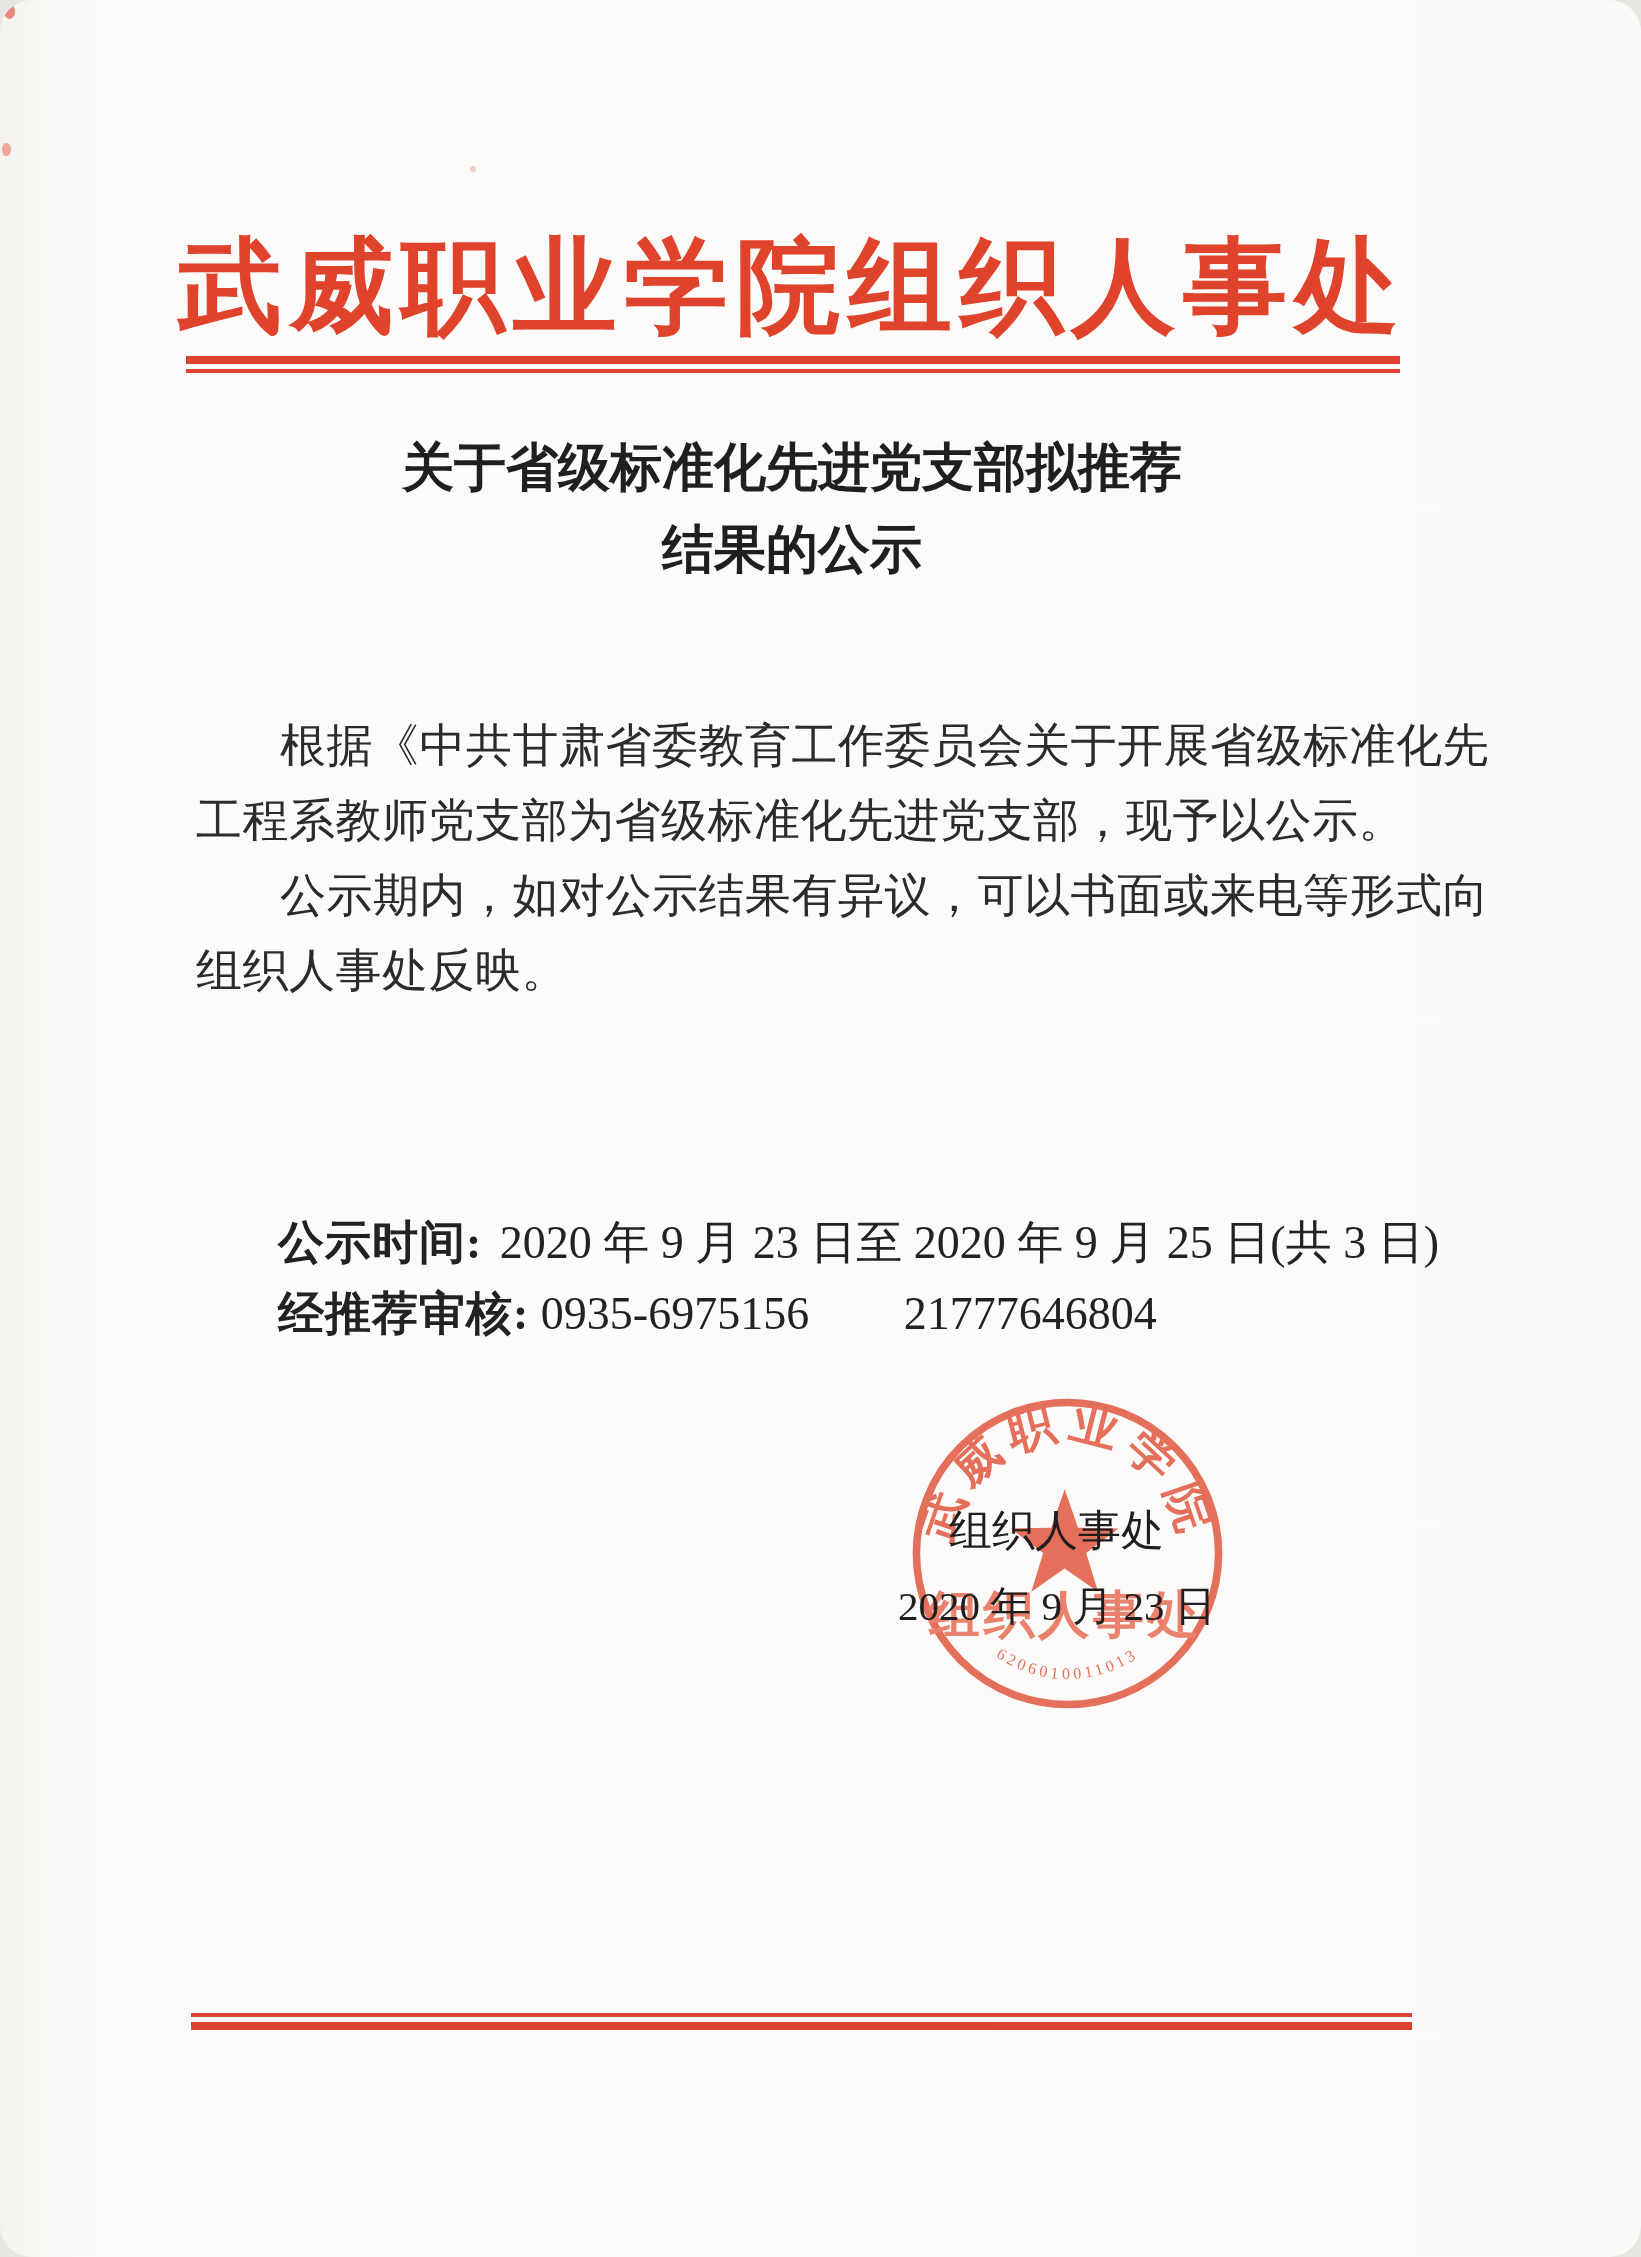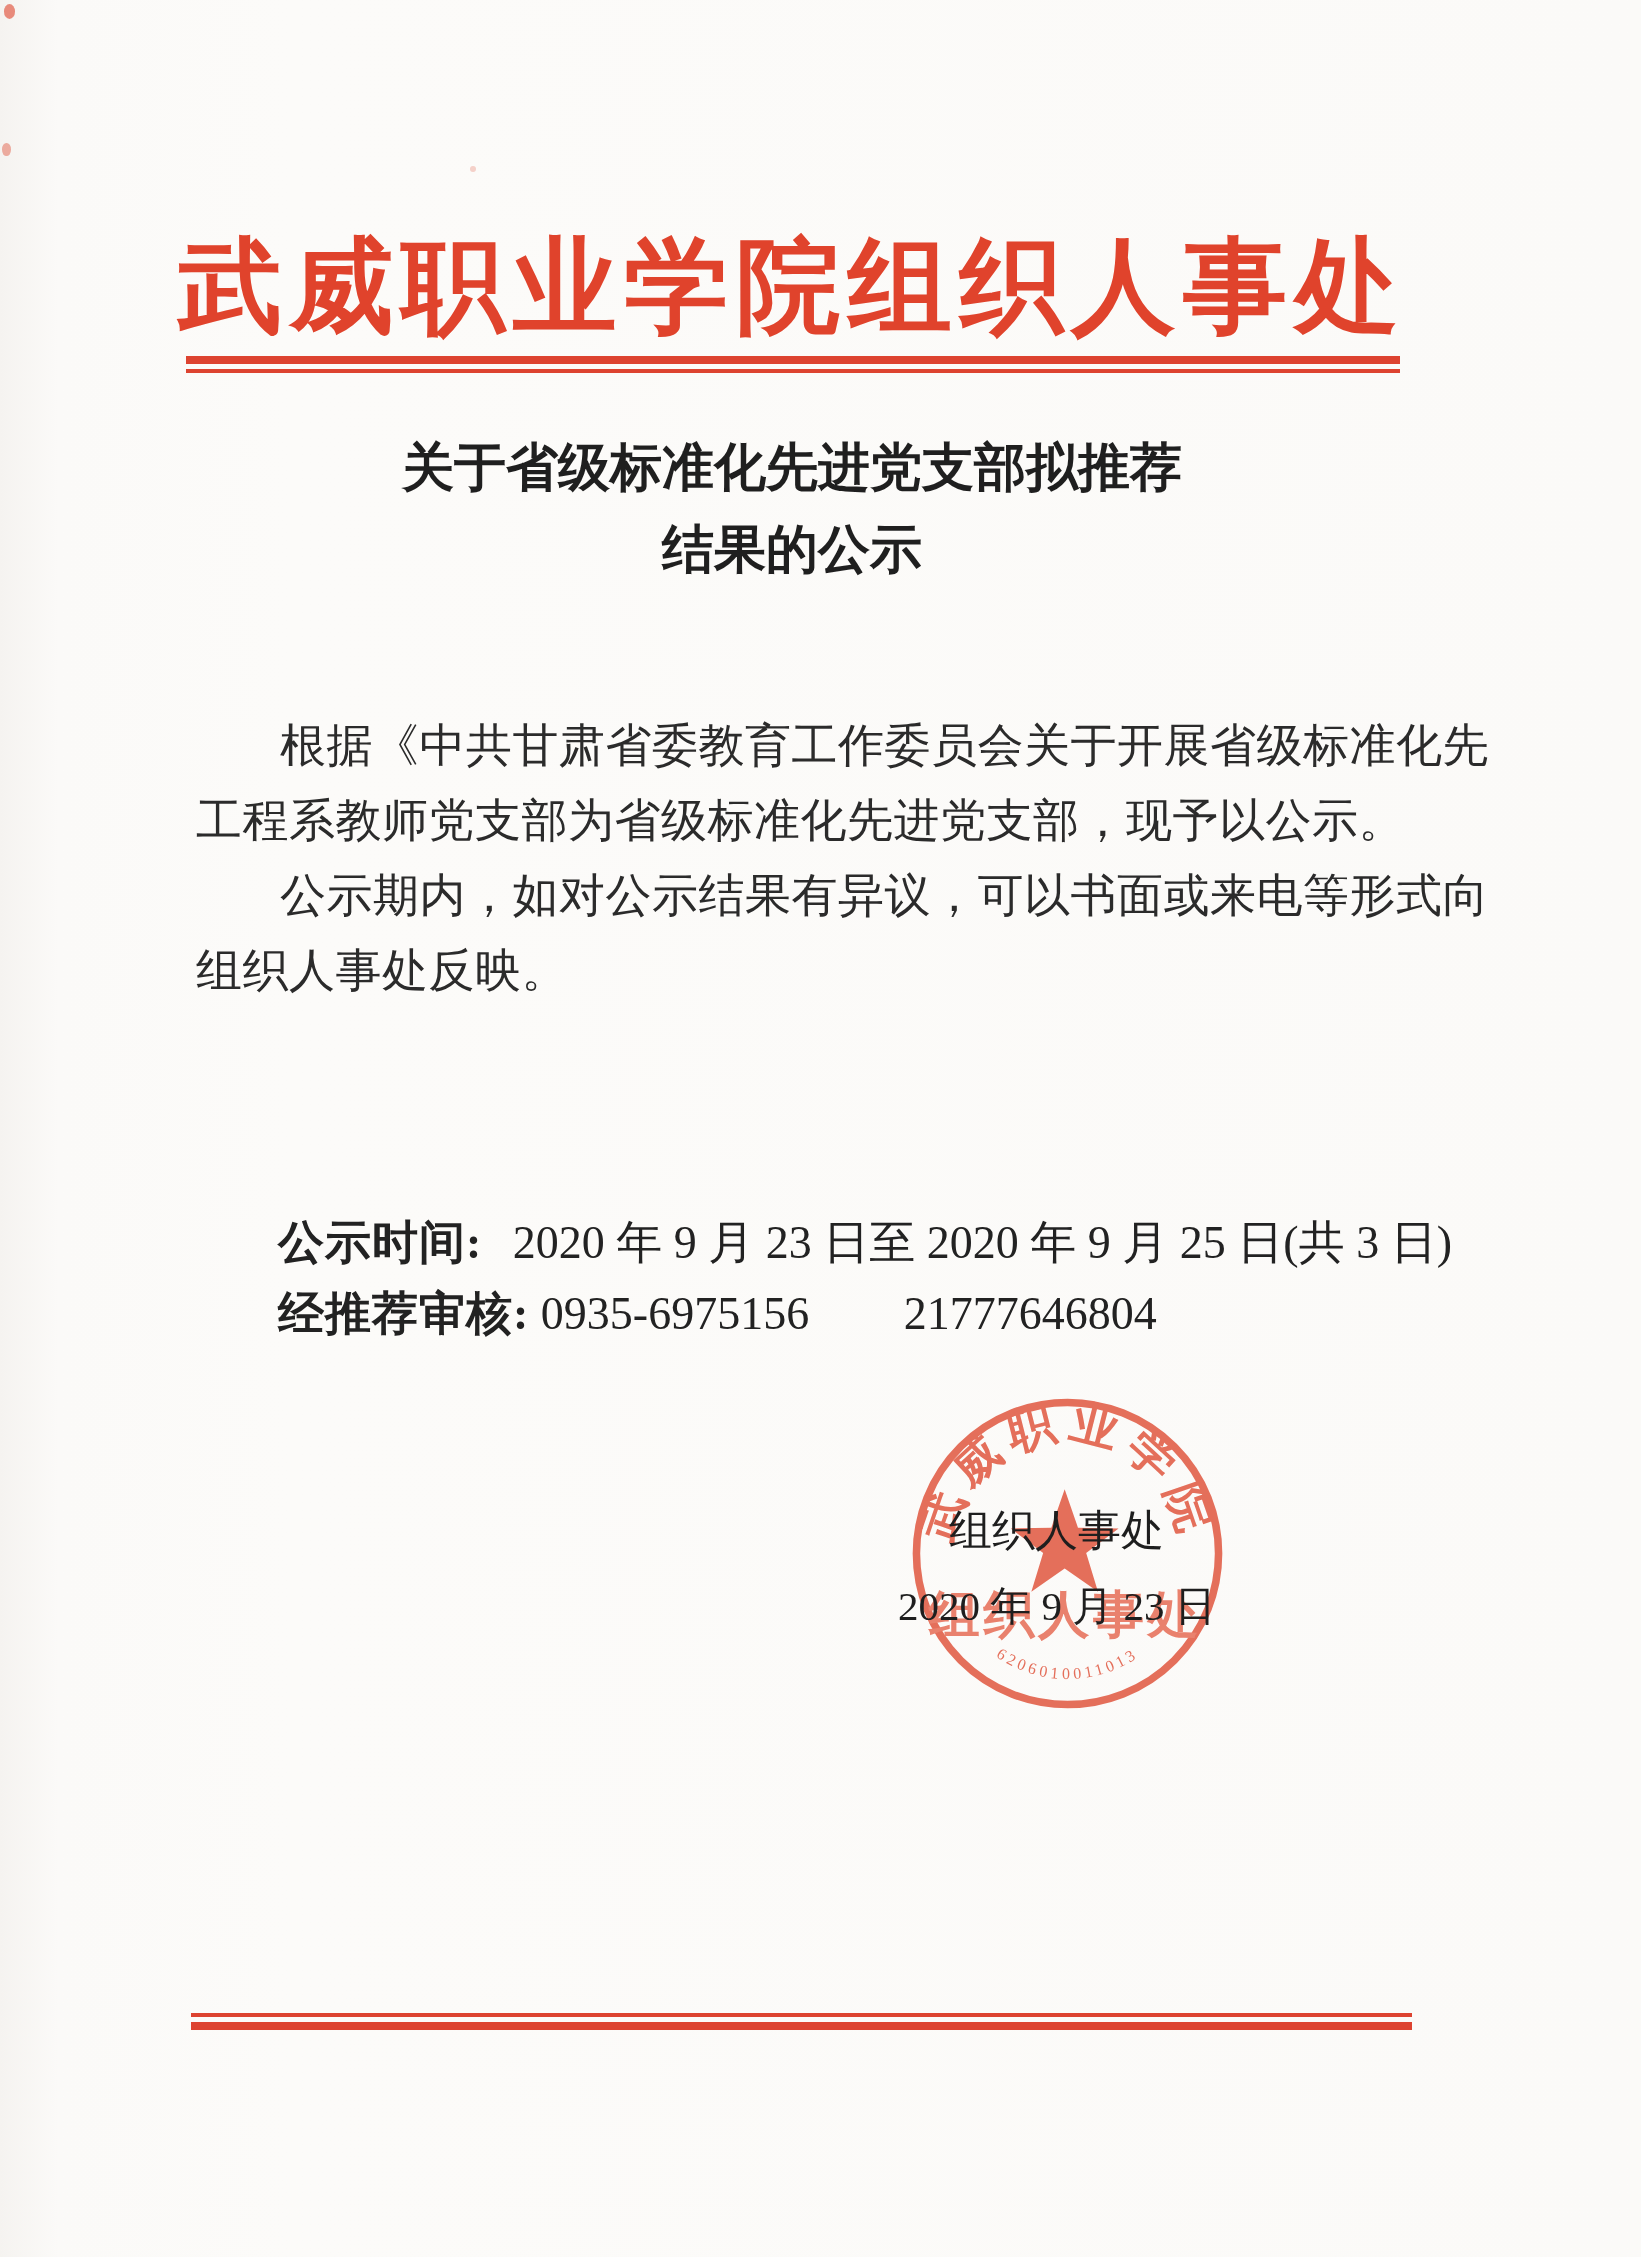--- a/index.html
+++ b/index.html
@@ -4,20 +4,21 @@
 <style>
   html,body{margin:0;padding:0;background:#e8e6e2;}
   .page{
     position:relative;
     width:1641px;height:2257px;
     margin:0 auto;
     background:linear-gradient(90deg,#f5f3f0 0px,#fbfaf8 58px,#fcfbf9 290px,#fbfaf8 100%);
     overflow:hidden;
     font-family:"Liberation Serif","DejaVu Serif",serif;
     color:#2b2b2b;
+    border-radius:32px;
   }
   .speck{position:absolute;background:#e0523a;border-radius:50%;opacity:.65;}
   .speck.s1{left:3.9px;top:3.9px;width:11.6px;height:15.4px;}
   .speck.s2{left:1.9px;top:143px;width:8.7px;height:12.6px;opacity:.45;}
   .speck.s3{left:470px;top:166px;width:5.8px;height:5.8px;opacity:.25;}
 
   .masthead{
     position:absolute;left:792px;top:235px;transform:translateX(-50%);
     margin:0;white-space:nowrap;
     font-size:104px;line-height:1.0;font-weight:700;
@@ -44,21 +45,21 @@
     color:#2b2b2b;
   }
   .bline{white-space:nowrap;}
   .bline.indent{text-indent:84px;}
 
   .notice{
     position:absolute;left:278px;top:1207px;
     font-size:46px;line-height:71px;white-space:nowrap;color:#222;
   }
   .nlabel{font-weight:700;letter-spacing:1px;}
-  .nval{margin-left:19px;}
+  .nval{margin-left:6px;}
   .phone1{}
   .phone2{margin-left:83px;}
 
   .seal{position:absolute;left:907px;top:1393px;width:321px;height:321px;opacity:.9;}
   .seal text{font-family:"Liberation Serif","DejaVu Serif",serif;}
 
   .sig-dept{
     position:absolute;left:949px;top:1507px;
     font-size:43px;line-height:48px;letter-spacing:0px;color:#1e1e1e;white-space:nowrap;
   }

